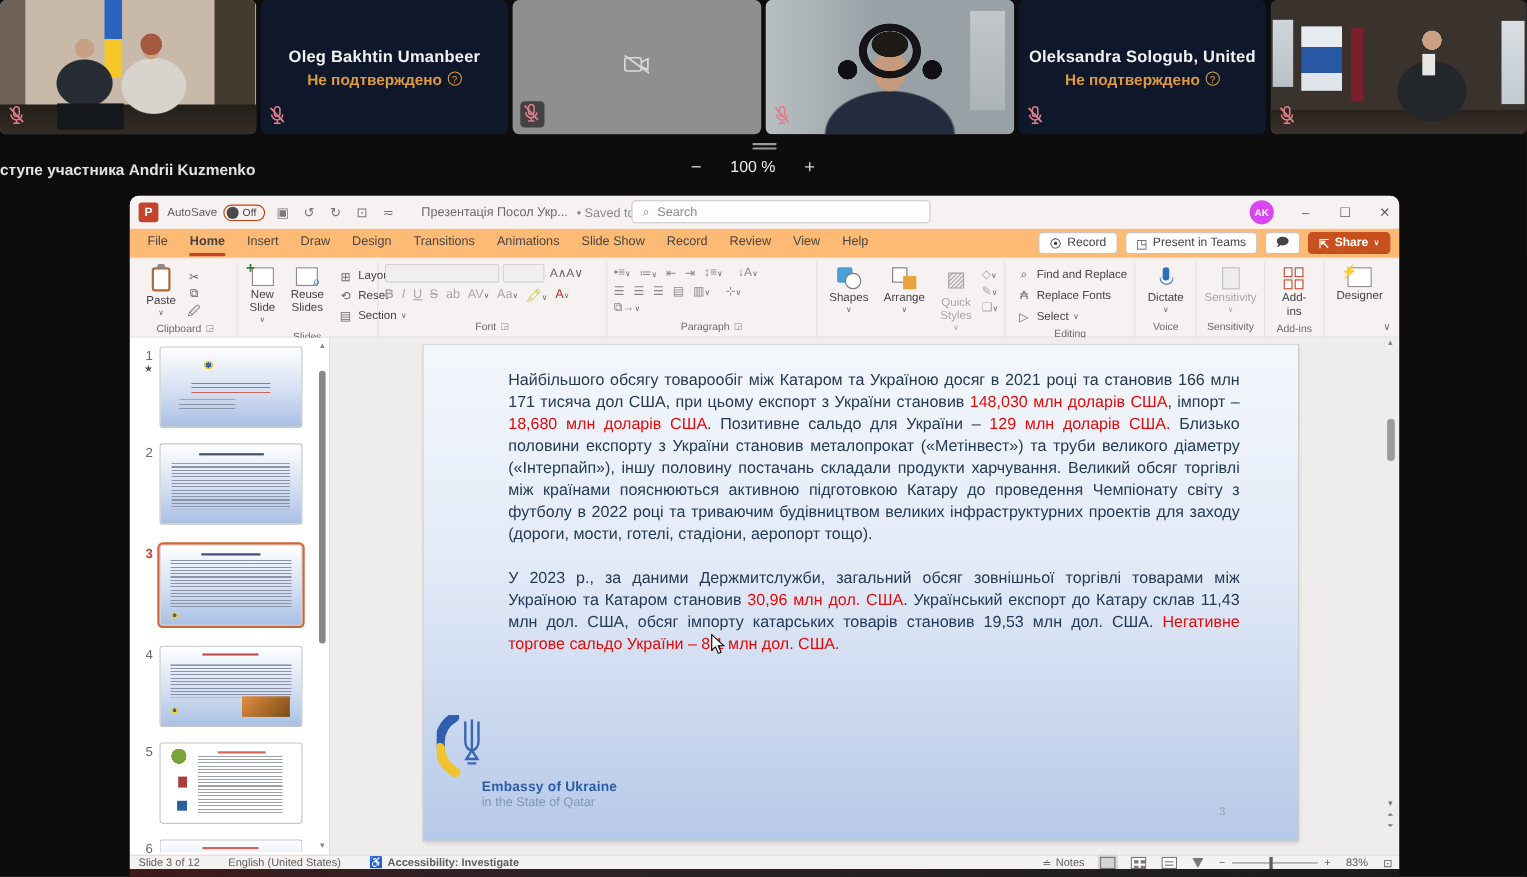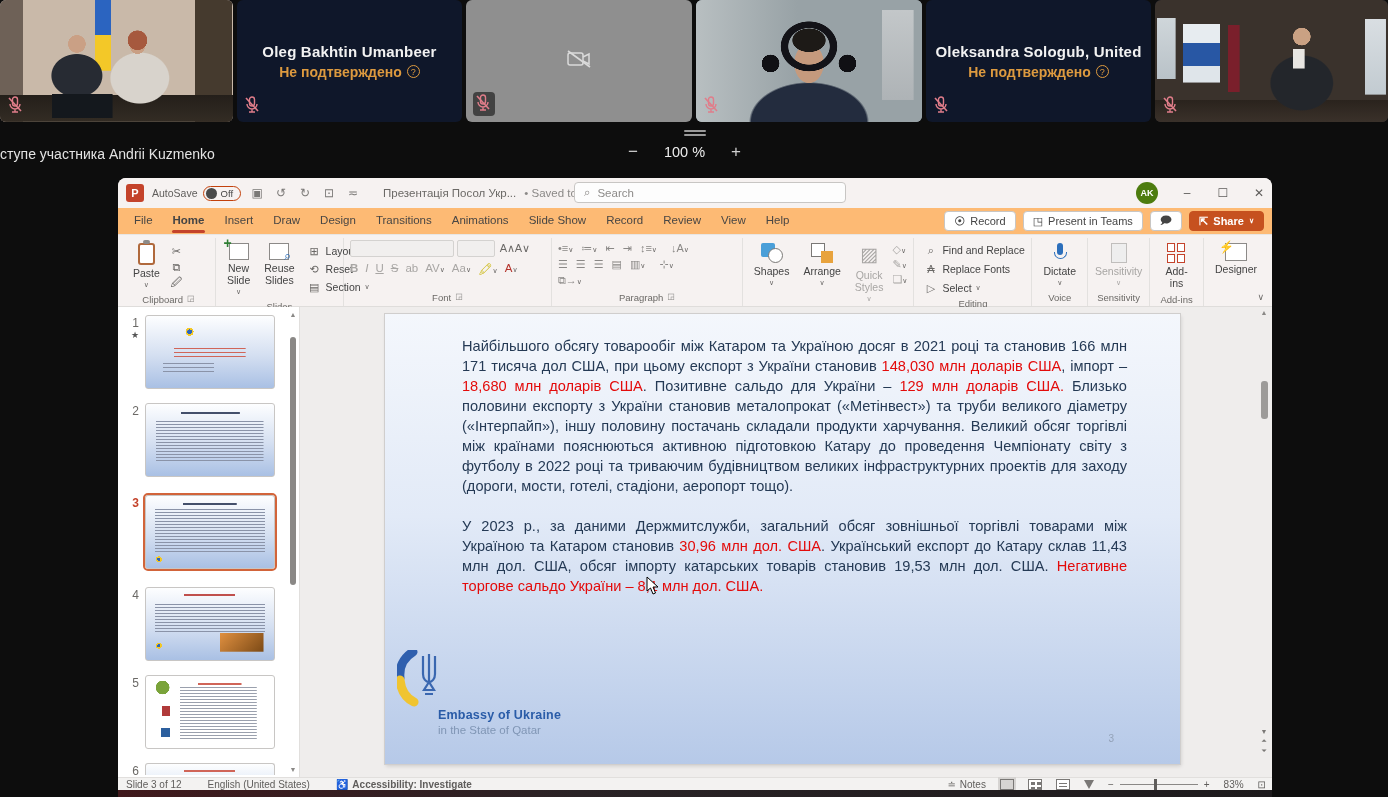--- a/index.html
+++ b/index.html
@@ -50,21 +50,21 @@
       linear-gradient(#7a1f2b,#7a1f2b) 33% 45%/5% 55% no-repeat,
       linear-gradient(#d9dee2,#c2cbd1) 99% 40%/9% 62% no-repeat,
       linear-gradient(#cfd6da,#b9c2c8) 1% 30%/8% 50% no-repeat,
       linear-gradient(#2a231d,#3a312a) 0 100%/100% 18% no-repeat,
       #3a322c; }
 
   
   .meetbar { position:absolute; left:0; top:122px; width:1388px; height:56px; }
   .drag-handle { position:absolute; left:684px; top:6px; width:22px; }
   .drag-handle i { display:block; height:2px; background:#9a9a9a; border-radius:2px; margin:2px 0; }
-  .banner { position:absolute; left:0; top:24px; color:#e3e3e3; font-size:14px; }
+  .banner { position:absolute; left:0; top:24px; color:#e3e3e3; font-size:14px;font-weight:bold; }
   .mzoom { position:absolute; left:628px; top:20px; display:flex; align-items:center; gap:26px; color:#cfcfcf; }
   .mzoom .sign { font-size:17px; cursor:default; }
   .mzoom .val { color:#ededed; font-size:14.5px; }
 
   
   .ppt { position:absolute; left:118px; top:178px; width:1154px; height:612px; background:#f6f3f2;
     border-radius:8px 8px 0 0; overflow:hidden; font-size:12px; color:#3b3a39; }
 
   .titlebar { position:relative; height:30px; background:#f6f2f1; display:flex; align-items:center; padding:0 8px; gap:8px; }
   .ppt-logo { width:18px; height:18px; border-radius:3px; background:#c4432b; color:#fff; font-weight:700;
@@ -72,21 +72,21 @@
   .autosave { display:flex; align-items:center; gap:5px; color:#5f5d5b; font-size:10.5px; }
   .toggle { display:inline-flex; align-items:center; gap:4px; border:1px solid #c2410c; border-radius:9px;
     padding:1px 7px 1px 2px; font-size:9.5px; color:#444; }
   .toggle .knob { width:11px; height:11px; border-radius:50%; background:#4a4a4a; }
   .qat { color:#7b7977; font-size:12px; width:16px; text-align:center; }
   .doc-title { color:#6b6966; font-size:11.5px; margin-left:14px; white-space:nowrap; }
   .doc-saved { color:#8b8987; font-size:11.5px; white-space:nowrap; }
   .searchbox { position:absolute; left:456px; top:4px; width:272px; height:21px; border:1px solid #c8c6c4;
     border-radius:4px; background:#fdfdfd; display:flex; align-items:center; gap:7px; padding:0 9px; color:#8d8b89; font-size:11.5px; }
   .tb-right { position:absolute; right:6px; top:0; height:30px; display:flex; align-items:center; gap:22px; }
-  .avatar { width:22px; height:22px; border-radius:50%; background:#4d7c0f; color:#fff; font-size:9px; font-weight:700;
+  .avatar { width:22px; height:22px; border-radius:50%; background:#d946ef; color:#fff; font-size:9px; font-weight:700;
     display:flex; align-items:center; justify-content:center; }
   .winbtn { color:#5f5d5b; font-size:12px; width:14px; text-align:center; }
 
   .tabsrow { position:relative; height:27px; background:#fdba74; display:flex; align-items:center; padding:0 6px; border-bottom:1px solid #e8e6e4; }
   .tab { padding:5px 10px 7px; font-size:11.5px; color:#484644; white-space:nowrap; }
   .tab.active { font-weight:700; color:#444; position:relative; }
   .tab.active::after { content:""; position:absolute; left:9px; right:9px; bottom:0; height:3px; background:#c4432b; border-radius:2px; }
   .tr-right { position:absolute; right:8px; top:3px; display:flex; align-items:center; gap:7px; }
   .pill { border:1px solid #c8c6c4; border-radius:4px; background:#fff; height:20px; display:flex; align-items:center;
     gap:5px; padding:0 9px; font-size:11px; color:#444; }

